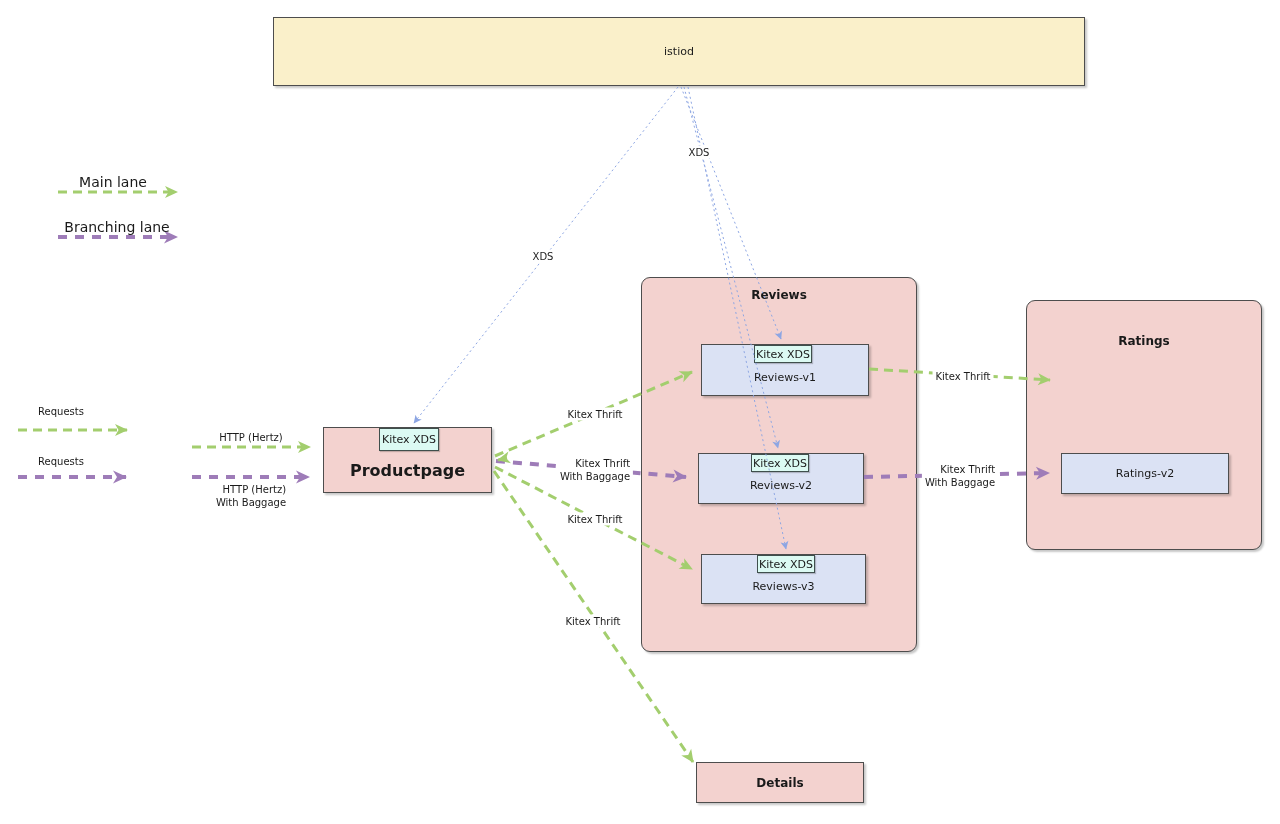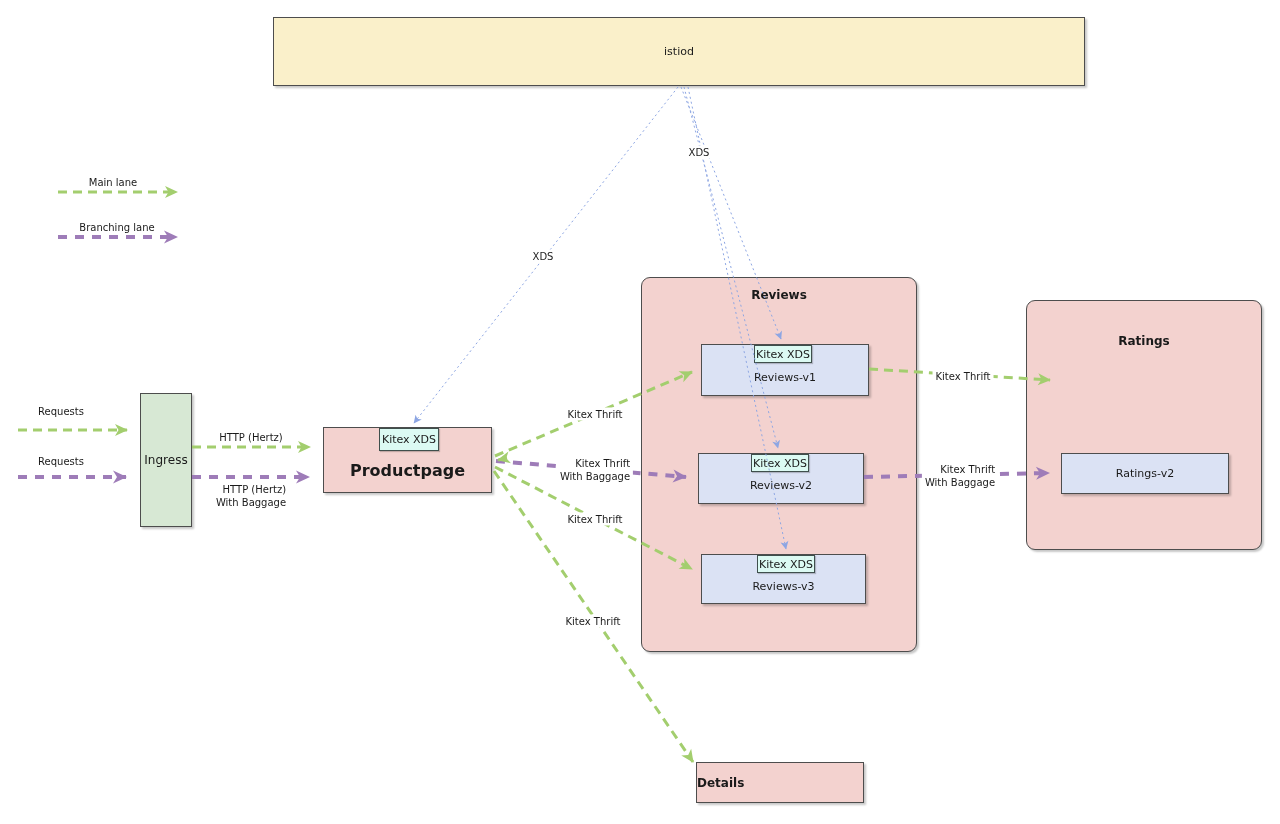--- a/index.html
+++ b/index.html
@@ -23,21 +23,21 @@
     box-shadow:2px 2px 2px rgba(0,0,0,0.22);
   }
   .istiod{left:273px;top:17px;width:812px;height:69px;background:var(--istiod-fill);
     display:flex;align-items:center;justify-content:center;}
   .ingress{left:140px;top:393px;width:52px;height:134px;background:var(--ingress-fill);
     display:flex;align-items:center;justify-content:center;font-size:12px;}
   .productpage{left:323px;top:427px;width:169px;height:66px;background:var(--pink-fill);}
   .productpage .node-label{position:absolute;left:0;right:0;top:33px;text-align:center;
     font-weight:bold;font-size:16px;}
   .details{left:696px;top:762px;width:168px;height:41px;background:var(--pink-fill);
-    display:flex;align-items:center;font-weight:bold;font-size:12px;}
+    display:flex;align-items:center;justify-content:center;font-weight:bold;font-size:12px;}
   .group{background:var(--pink-fill);border-radius:9px;}
   .group-reviews{left:641px;top:277px;width:276px;height:375px;}
   .group-ratings{left:1026px;top:300px;width:236px;height:250px;}
   .group-title{position:absolute;left:0;right:0;text-align:center;font-weight:bold;font-size:12px;}
   .group-reviews .group-title{top:10px;}
   .group-ratings .group-title{top:33px;}
   .vnode{background:var(--version-fill);display:flex;align-items:center;justify-content:center;}
   .reviews-v1{left:59px;top:66px;width:168px;height:52px;padding-top:14px;}
   .reviews-v2{left:56px;top:175px;width:166px;height:51px;padding-top:14px;}
   .reviews-v3{left:59px;top:276px;width:165px;height:50px;padding-top:14px;}
@@ -56,37 +56,34 @@
   .l-branch{stroke:var(--branching-lane);stroke-width:4;stroke-dasharray:9 8;fill:none;}
   .l-xds{stroke:var(--xds-line);stroke-width:1;stroke-dasharray:2 3;fill:none;}
   .mk-main{fill:var(--main-lane);}
   .mk-branch{fill:var(--branching-lane);}
   .mk-xds{fill:var(--xds-line);}
   .edge-label{
     position:absolute;z-index:30;transform:translate(-50%,-50%);
     background:#fff;padding:0 3px;line-height:13px;font-size:10px;
     white-space:pre-line;text-align:right;
   }
-  .legend-label{position:absolute;transform:translate(-50%,-50%);font-size:10px;z-index:30;text-align:right;}
+  .legend-label{position:absolute;transform:translate(-50%,-50%);font-size:14px;z-index:30;text-align:right;}
 </style>
 </head>
 <body>
 
 <div class="canvas">
 
   <div class="node istiod">
     <span>istiod</span>
   </div>
 
   <div class="legend-label" style="left:113px;top:182px;">Main lane</div>
   <div class="legend-label" style="left:117px;top:227px;">Branching lane</div>
 
-  <div class="node ingress">
-    <span>Ingress</span>
-  </div>
 
   <div class="node productpage">
     <div class="xds-badge badge-pp">
       <span>Kitex XDS</span>
     </div>
     <span class="node-label">Productpage</span>
   </div>
 
   <div class="group group-reviews">
     <div class="group-title">Reviews</div>

